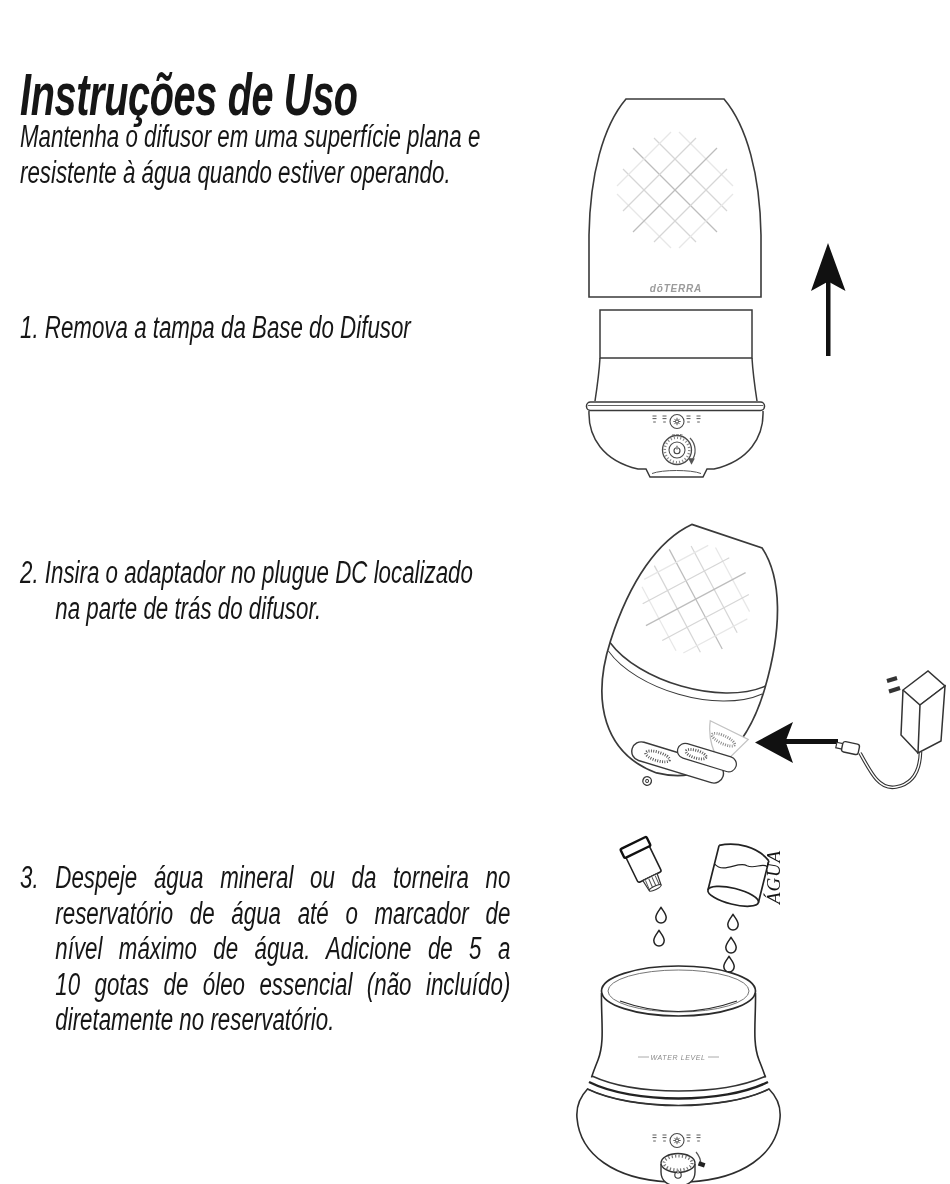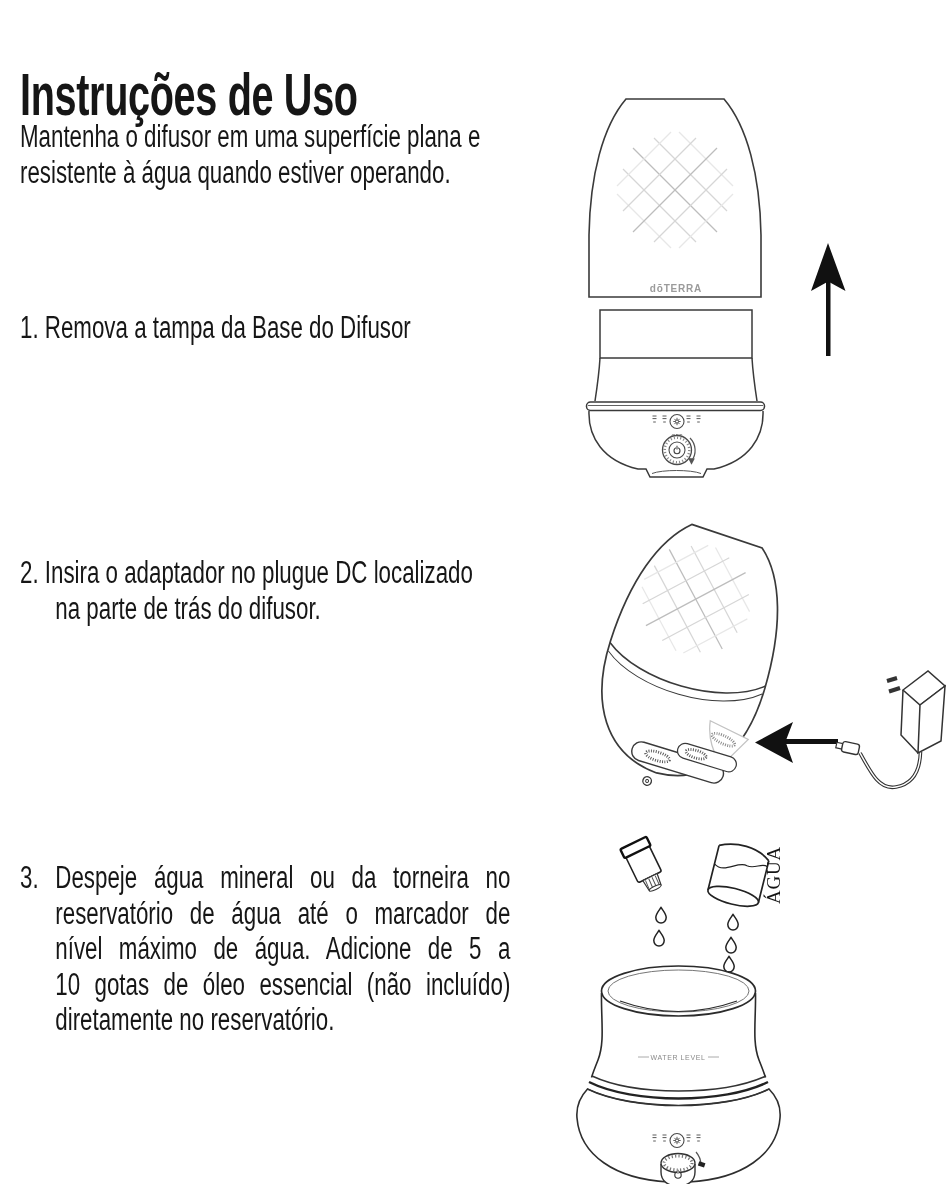--- a/index.html
+++ b/index.html
@@ -1,17 +1,17 @@
 <!DOCTYPE html>
 <html><head>
 <meta charset="utf-8">
 <style>
   html,body{margin:0;padding:0;background:#fff;}
   .page{position:relative;width:950px;height:1184px;background:#ffffff;overflow:hidden;
-        font-family:"Liberation Sans","DejaVu Sans",sans-serif;color:#161616;}
+        font-family:"Liberation Sans","DejaVu Sans",sans-serif;color:#161616;font-style:italic;}
   .txt{position:absolute;transform:scaleX(0.72);transform-origin:0 0;line-height:35.5px;
        font-size:31px;white-space:nowrap;}
   .title{position:absolute;left:20px;top:22px;transform:scaleX(0.66);transform-origin:0 0;
        font-size:60px;font-weight:bold;letter-spacing:-0.5px;white-space:nowrap;line-height:1.1;}
   .stepblock{white-space:normal;width:681px;padding-left:49px;box-sizing:border-box;}
   .stepblock .first{text-indent:-49px;}
   .jline{text-align:justify;text-align-last:justify;}
   .figure{position:absolute;}
   svg text{font-family:"Liberation Sans","DejaVu Sans",sans-serif;}
   svg text.serif{font-family:"Liberation Serif","DejaVu Serif",serif;}

